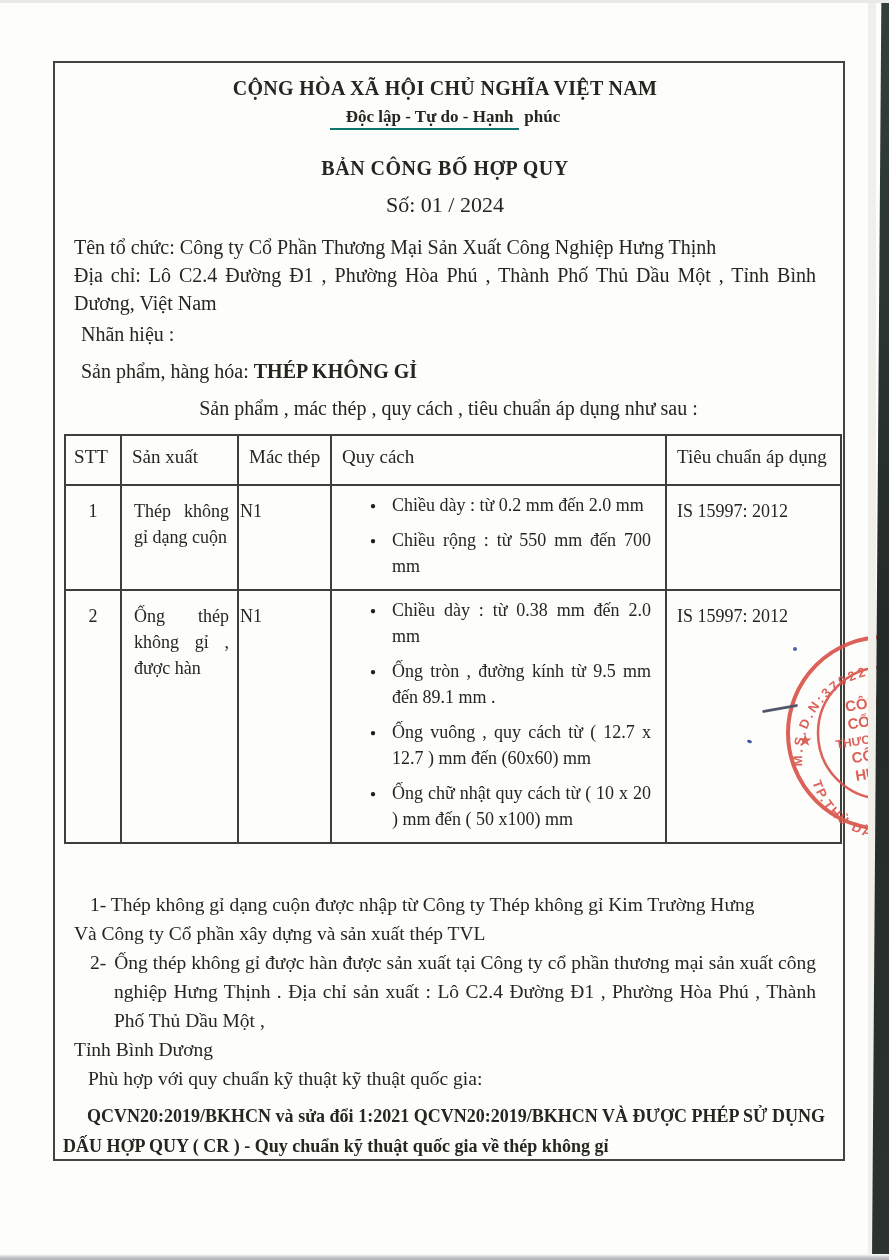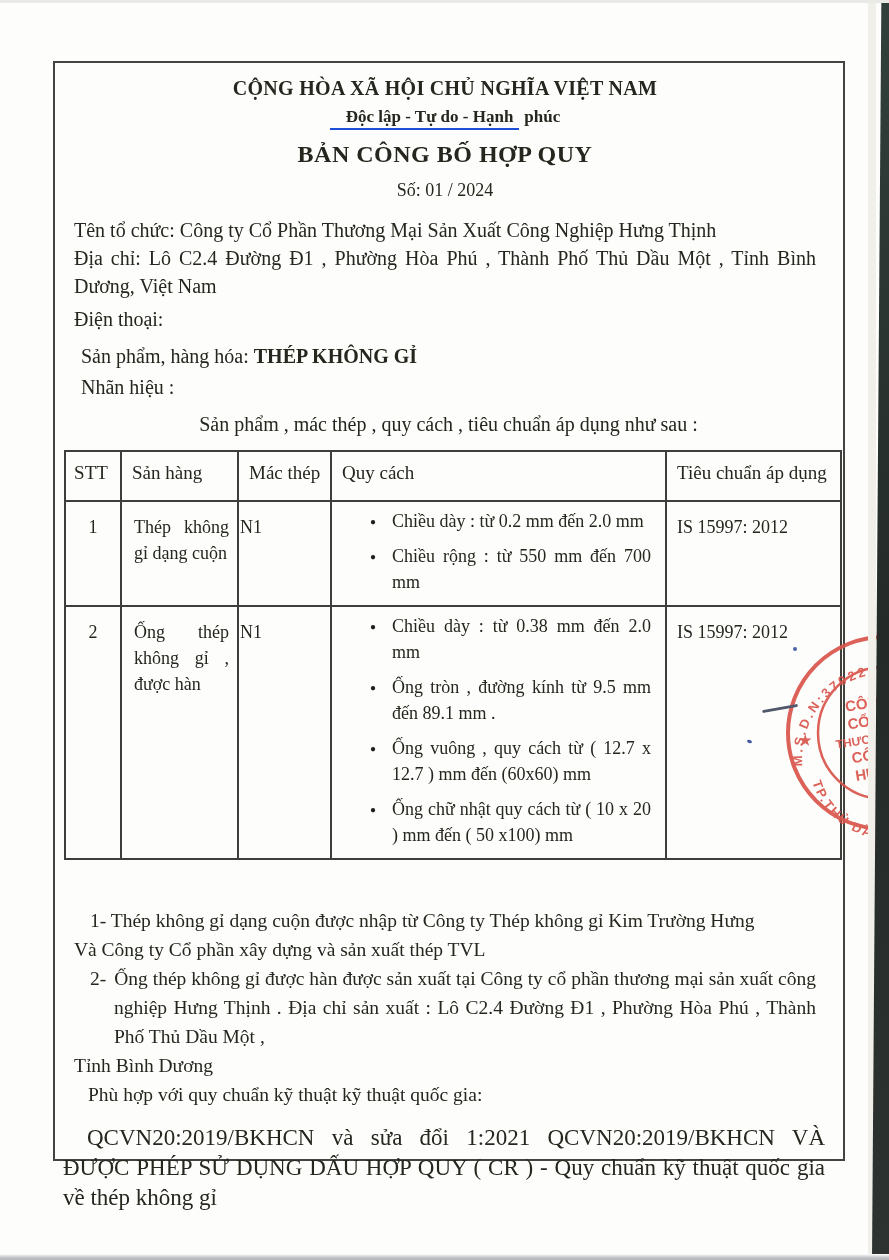--- a/index.html
+++ b/index.html
@@ -20,24 +20,24 @@
 
   .frame {
     position:absolute; left:53px; top:61px; width:792px; height:1100px;
     border:2px solid #43433f; box-sizing:border-box; background:transparent;
   }
   .content { position:absolute; top:0; left:0; right:0; padding:12px 27px 0 19px; }
 
   .c { text-align:center; }
   .national-title { font-size:20px; font-weight:bold; letter-spacing:0.3px; margin-top:2px; }
   .motto { font-size:17px; font-weight:bold; margin-top:7px; }
-  .motto-underline { border-bottom:2px solid #1d4ed8; padding:0 6px 2px 16px; }
+  .motto-underline { border-bottom:2px solid #0f766e; padding:0 6px 2px 16px; }
   .motto-tail { margin-left:5px; }
-  .doc-title { font-size:24px; font-weight:bold; letter-spacing:0.5px; margin-top:14px; }
-  .doc-number { font-size:18px; margin-top:12px; }
+  .doc-title { font-size:20px; font-weight:bold; letter-spacing:0.5px; margin-top:30px; }
+  .doc-number { font-size:22px; margin-top:12px; }
 
   .body-text { font-size:20px; line-height:28px; }
   .org-line { margin-top:15px; }
   .address-line { text-align:justify; }
   .phone-line { margin-top:5px; }
   .indented { padding-left:7px; }
   .product-line { margin-top:9px; }
   .bold { font-weight:bold; }
   .brand-line { margin-top:3px; }
   .table-intro { margin-top:9px;text-align:center; }
@@ -59,21 +59,21 @@
   .qitem { position:relative; padding-left:60px; margin-bottom:9px; text-align:justify; }
   .qitem::before { content:"●"; position:absolute; left:38px; top:1px; font-size:10px; color:#1e1e1c; }
 
   .notes { margin-top:46px; font-size:19.5px; line-height:29px; }
   .note-line { padding-left:16px; }
   .note-hang { padding-left:40px; text-indent:-24px; text-align:justify; }
   .note-hang .marker { padding-right:8px; }
   .province-line { margin-top:0; }
   .conformity-line { padding-left:14px; margin-top:0; }
   .regulation { margin-left:-11px; margin-right:-9px; text-align:justify; text-indent:24px;
-    font-size:23px; line-height:30px; margin-top:14px; }
+    font-size:18px; line-height:30px; margin-top:8px;font-weight:bold; }
 
   .stamp { position:absolute; left:779px; top:628px; width:210px; height:210px; z-index:2; opacity:0.92; }
   .ink-mark { position:absolute; left:762px; top:707px; width:36px; height:2.5px;
     background:#50586b; transform:rotate(-10deg); border-radius:2px; z-index:3; }
   .ink-dot { position:absolute; left:793px; top:647px; width:4px; height:4px;
     border-radius:50%; background:#4b63a8; z-index:3; }
   .ink-dot2 { position:absolute; left:747px; top:740px; width:5px; height:3px;
     border-radius:50%; background:#3f57a0; transform:rotate(20deg); z-index:3; }
 </style>
 </head>
@@ -91,42 +91,41 @@
       </div>
 
       <div class="doc-title c">BẢN CÔNG BỐ HỢP QUY</div>
 
       <div class="doc-number c">Số: 01 / 2024</div>
 
       <div class="body-text org-line">Tên tổ chức: Công ty Cổ Phần Thương Mại Sản Xuất Công Nghiệp Hưng Thịnh</div>
 
       <div class="body-text address-line">Địa chỉ: Lô C2.4 Đường Đ1 , Phường Hòa Phú , Thành Phố Thủ Dầu Một , Tỉnh Bình Dương, Việt Nam</div>
 
-      <div class="body-text phone-line">Điện thoại:</div>
+
+      <div class="body-text brand-line indented">Nhãn hiệu :</div>
 
       <div class="body-text product-line indented">
         <span>Sản phẩm, hàng hóa: </span><span class="bold">THÉP KHÔNG GỈ</span>
       </div>
-
-      <div class="body-text brand-line indented">Nhãn hiệu :</div>
 
       <div class="body-text table-intro indented">Sản phẩm , mác thép , quy cách , tiêu chuẩn áp dụng như sau :</div>
 
       <table class="products">
         <colgroup>
           <col style="width:56px">
             <col style="width:117px">
             <col style="width:93px">
           <col style="width:335px">
             <col style="width:175px">
         </colgroup>
         <tbody>
             <tr>
           <th class="cstt">STT</th>
-          <th>Sản hàng</th>
+          <th>Sản xuất</th>
           <th>Mác thép</th>
           <th>Quy cách</th>
           <th>Tiêu chuẩn áp dụng</th>
         </tr>
         <tr>
           <td class="stt">1</td>
           <td class="sanpham">Thép không gỉ dạng cuộn</td>
           <td class="mac">N1</td>
           <td class="quycach">
             <div class="qitem">Chiều dày : từ 0.2 mm đến 2.0 mm</div>

